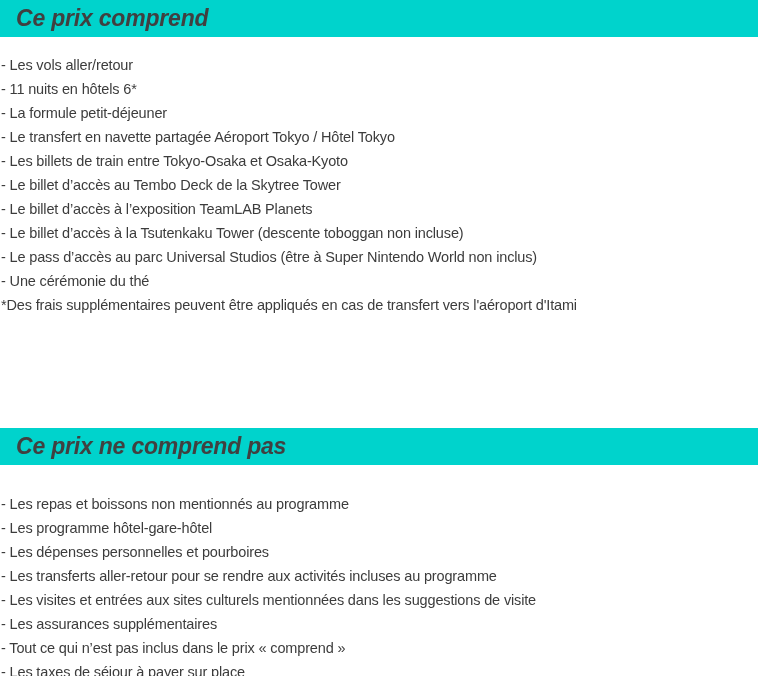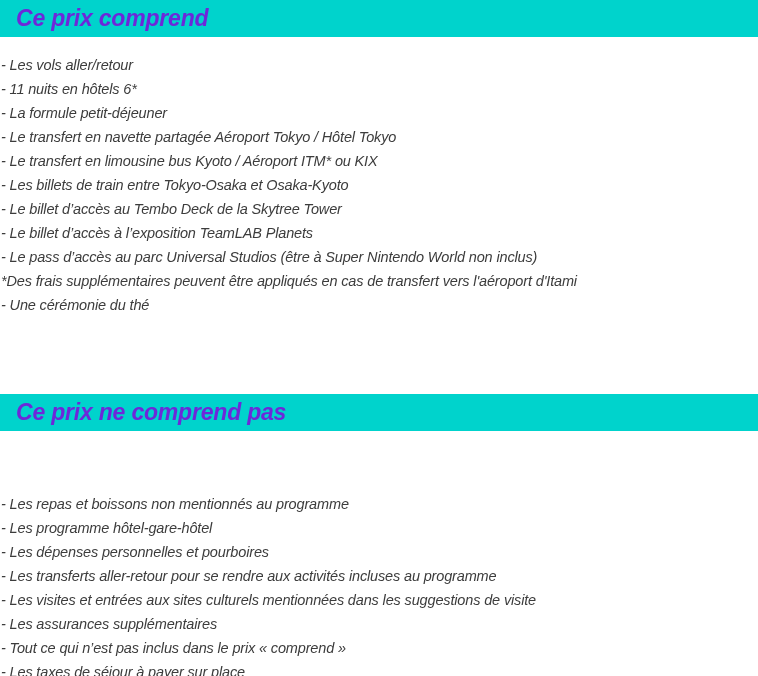--- a/index.html
+++ b/index.html
@@ -1,50 +1,50 @@
 <!DOCTYPE html>
 <html><head>
 <meta charset="utf-8">
 <style>
   html, body { margin: 0; padding: 0; background: #ffffff; }
   body { width: 758px; height: 676px; position: relative; overflow: hidden;
          font-family: "Liberation Sans", "DejaVu Sans", sans-serif; }
   .section-header {
     position: absolute; left: 0; width: 758px; height: 37px;
-    background: #00d3cc; color: #6d28d9;
+    background: #00d3cc; color: #404040;
     font-style: italic; font-weight: bold; font-size: 23px;
     line-height: 37px; padding-left: 16px; box-sizing: border-box;
     letter-spacing: -0.2px;
   }
   .list { position: absolute; left: 1px; margin: 0; padding: 0; list-style: none; }
   .list li {
-    font-style: italic; font-size: 14.5px; color: #3c3c3c;
+    font-size: 14.5px; color: #3c3c3c;
     height: 24px; line-height: 24px; white-space: nowrap; letter-spacing: -0.15px;
   }
   #h1 { top: 0; }
   #l1 { top: 53px; }
-  #h2 { top: 394px; }
+  #h2 { top: 428px; }
   #l2 { top: 492px; }
 </style>
 </head>
 <body>
 
 <div id="h1" class="section-header">Ce prix comprend</div>
 <ul id="l1" class="list">
   <li>- Les vols aller/retour</li>
   <li>- 11 nuits en hôtels 6*</li>
   <li>- La formule petit-déjeuner</li>
   <li>- Le transfert en navette partagée Aéroport Tokyo / Hôtel Tokyo</li>
-  <li>- Le transfert en limousine bus Kyoto / Aéroport ITM* ou KIX</li>
   <li>- Les billets de train entre Tokyo-Osaka et Osaka-Kyoto</li>
   <li>- Le billet d’accès au Tembo Deck de la Skytree Tower</li>
   <li>- Le billet d’accès à l’exposition TeamLAB Planets</li>
+  <li>- Le billet d’accès à la Tsutenkaku Tower (descente toboggan non incluse)</li>
   <li>- Le pass d’accès au parc Universal Studios (être à Super Nintendo World non inclus)</li>
+  <li>- Une cérémonie du thé</li>
   <li>*Des frais supplémentaires peuvent être appliqués en cas de transfert vers l'aéroport d'Itami</li>
-  <li>- Une cérémonie du thé</li>
 </ul>
 
 <div id="h2" class="section-header">Ce prix ne comprend pas</div>
 <ul id="l2" class="list">
   <li>- Les repas et boissons non mentionnés au programme</li>
   <li>- Les programme hôtel-gare-hôtel</li>
   <li>- Les dépenses personnelles et pourboires</li>
   <li>- Les transferts aller-retour pour se rendre aux activités incluses au programme</li>
   <li>- Les visites et entrées aux sites culturels mentionnées dans les suggestions de visite</li>
   <li>- Les assurances supplémentaires</li>

